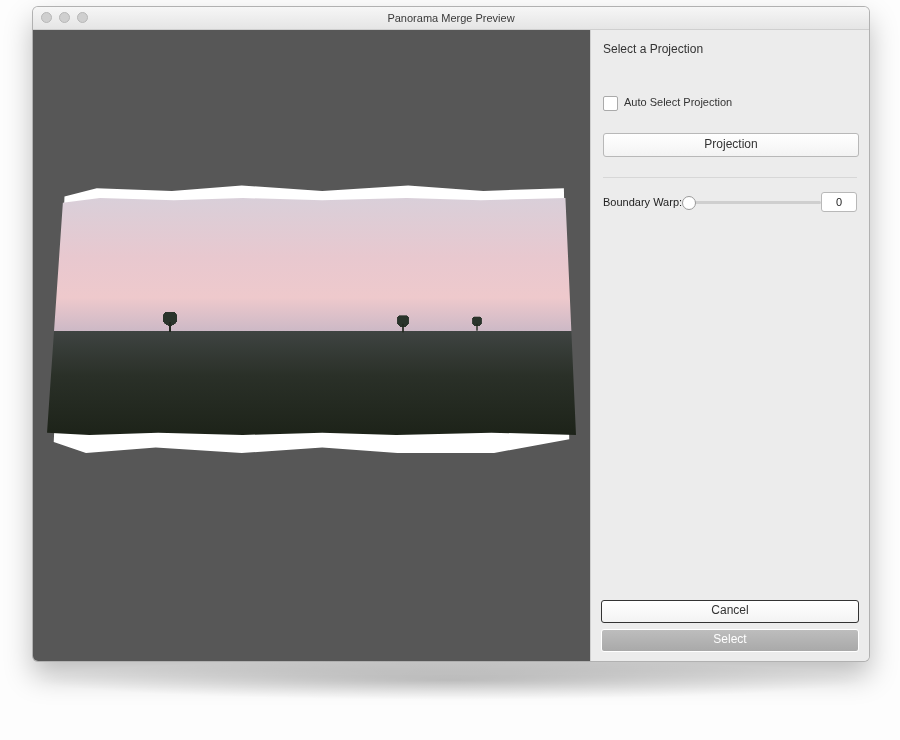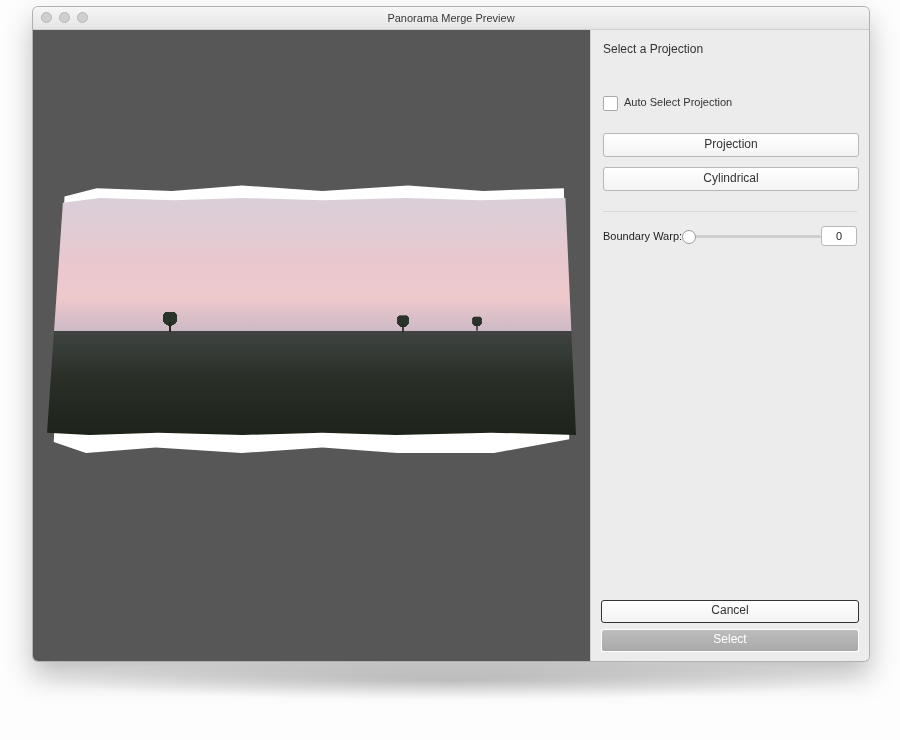--- a/index.html
+++ b/index.html
@@ -78,21 +78,20 @@
         <div class="side-inner">
           <div class="h2">Select a Projection</div>
 
           <div class="check-row">
             <span class="checkbox"></span>
             <span>Auto Select Projection</span>
           </div>
 
           <div class="proj-buttons">
             <div class="proj-btn">Projection</div>
-            <div class="proj-btn">Cylindrical</div>
           </div>
 
           <hr class="divider">
 
 
           <div class="bw-row">
             <span>Boundary Warp:</span>
             <div class="slider">
               <div class="slider-track"></div>
               <div class="slider-thumb"></div>

